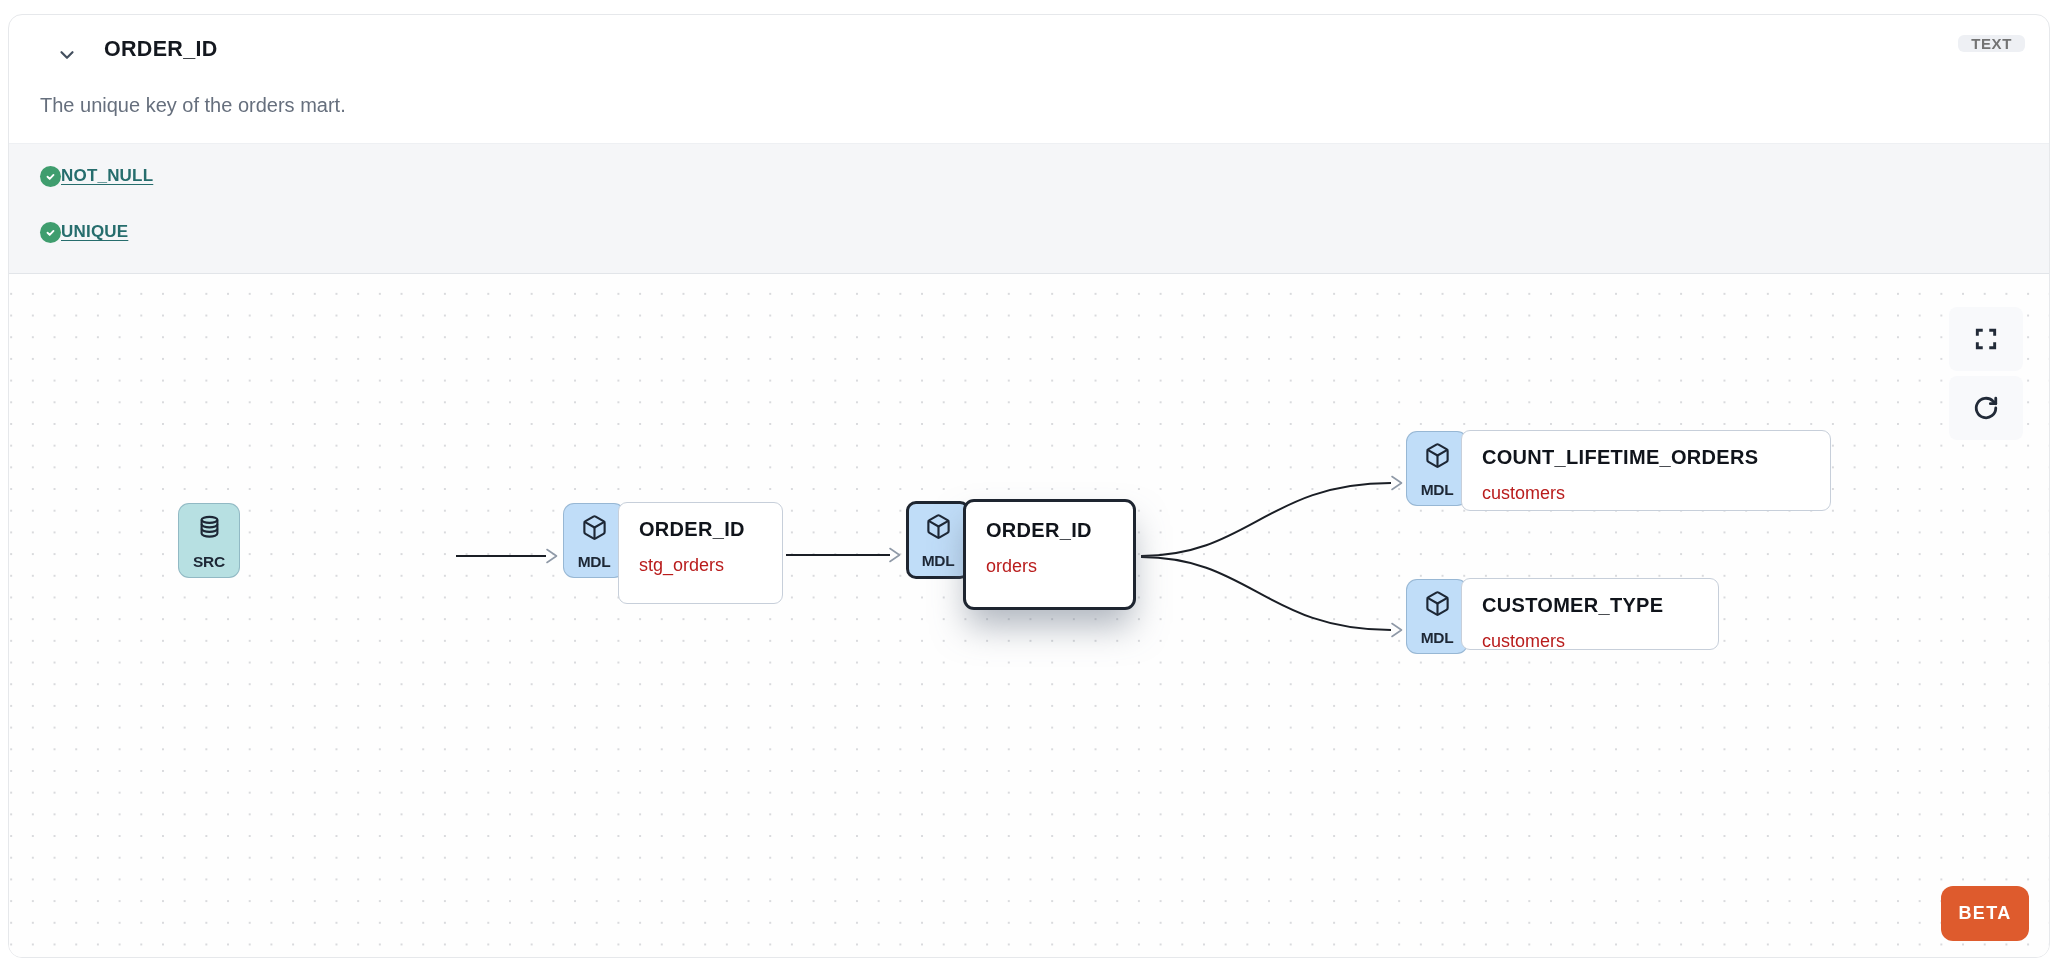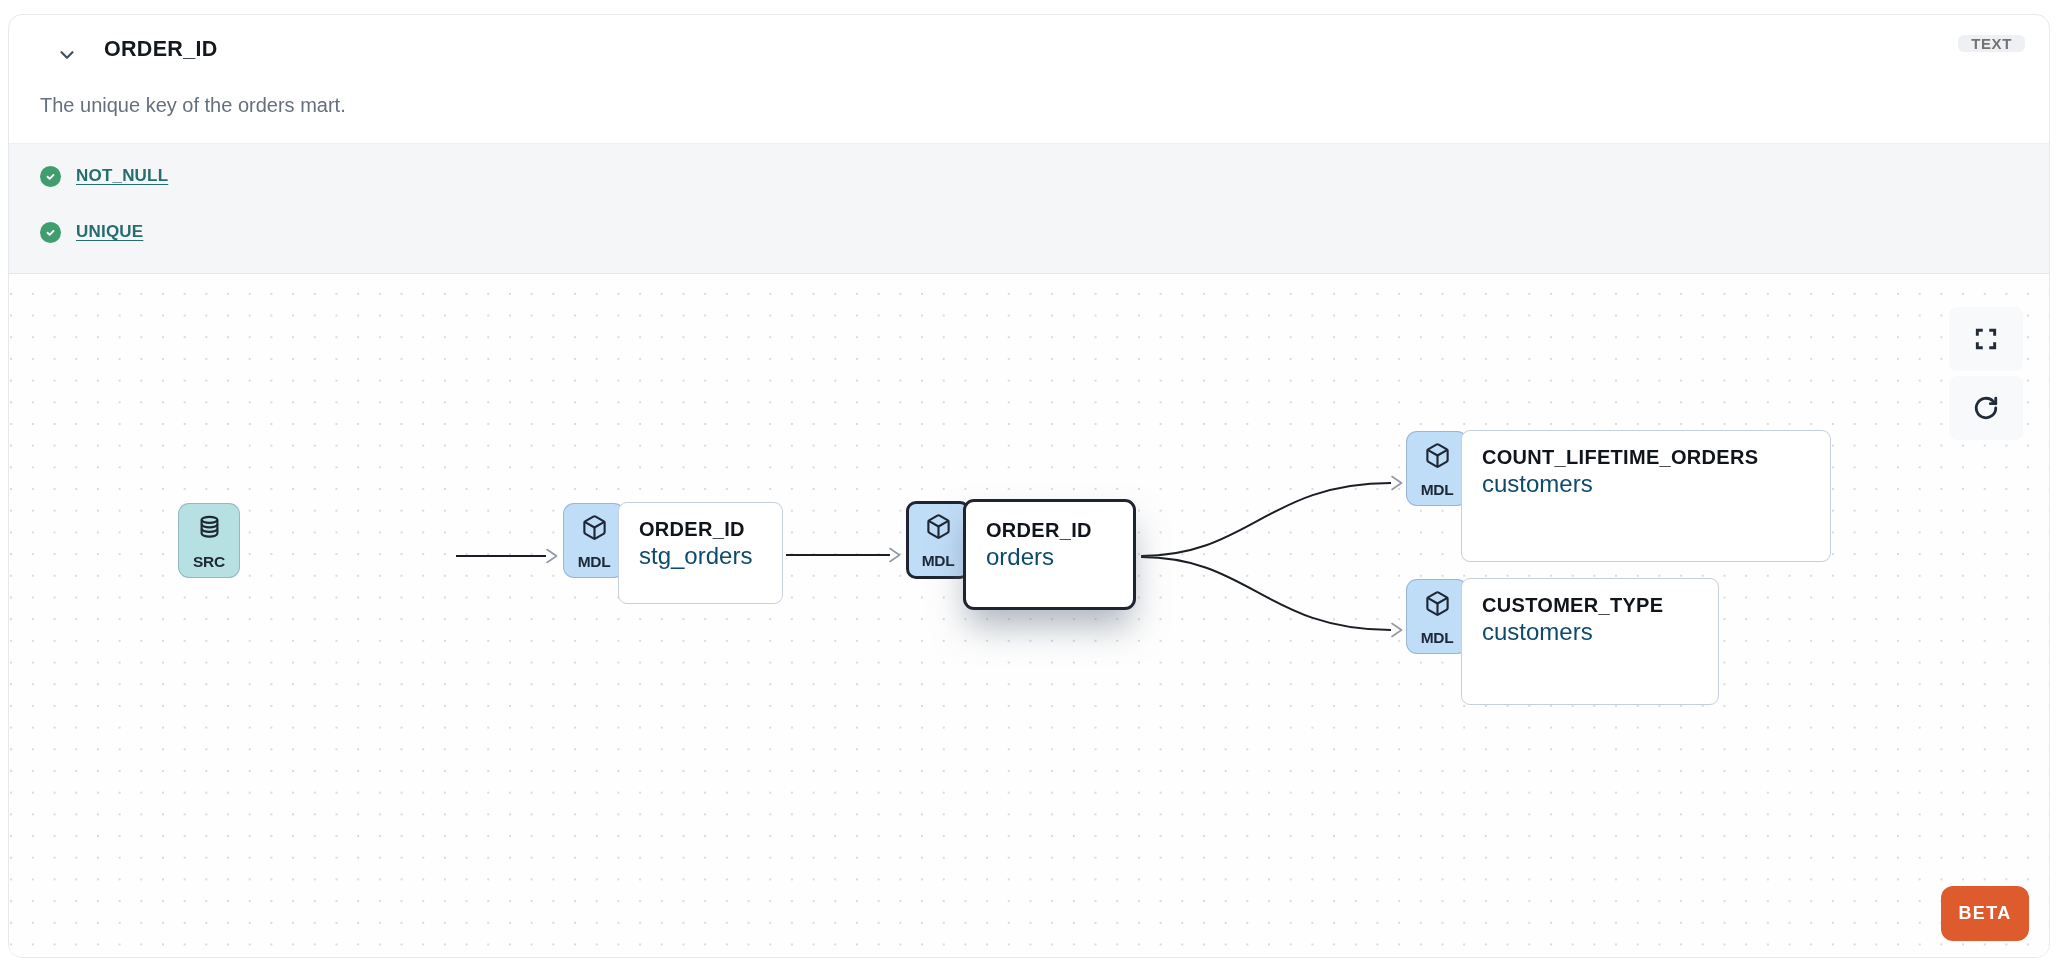--- a/index.html
+++ b/index.html
@@ -29,21 +29,21 @@
     position:absolute; left:31px; top:79px;
     font-size:20px; color:#666f7d;
   }
 
   
   .tests-band {
     position:absolute; left:0; top:128px; width:100%; height:131px;
     background:#f5f6f8; border-top:1px solid #eef0f3; border-bottom:1px solid #e2e5e9;
     padding:21px 0 0 31px;
   }
-  .test-row { display:flex; align-items:center; gap:15px; height:22px; margin-bottom:34px; cursor:pointer; }
+  .test-row { display:flex; align-items:center; height:22px; margin-bottom:34px; cursor:pointer; }
   .check-circle {
     width:21px; height:21px; border-radius:50%; background:var(--check-green);
     display:flex; align-items:center; justify-content:center; flex:0 0 auto;
   }
   .test-link {
     font-size:17px; font-weight:600; color:var(--link-teal);
     text-decoration:underline; text-underline-offset:3px; letter-spacing:.2px;
   }
 
   
@@ -63,21 +63,21 @@
     gap:12px; padding-top:3px;
   }
   .nbadge.src { background:var(--src-teal); }
   .nbadge.mdl { background:var(--mdl-blue); }
   .nkind { font-size:15.5px; font-weight:600; color:#1d2735; letter-spacing:-.3px; }
   .ncard {
     position:relative; margin-left:-7px; background:#ffffff;
     border:1px solid #c7cfda; border-radius:9px; padding:15px 20px 0 20px;
   }
   .ntitle { font-size:20px; font-weight:600; color:#10141b; white-space:nowrap; letter-spacing:.3px; }
-  .nsub   { font-size:24px; color:#0c4a6e; margin-top:1px; white-space:nowrap; }
+  .nsub   { font-size:18px; color:#b91c1c; margin-top:14px; white-space:nowrap; }
 
   .node.selected .nbadge { border:3px solid var(--ink); margin-top:2px; width:64px; height:78px; border-radius:10px; }
   .node.selected .ncard  {
     border:3.5px solid var(--ink); border-radius:11px; padding-top:17px;
     box-shadow:0 20px 34px -4px rgba(100,112,130,.5);
   }
 
   
   .flow-controls { position:absolute; right:26px; top:292px; display:flex; flex-direction:column; gap:5px; }
   .ctrl-btn {
@@ -187,36 +187,36 @@
 
   <div class="node" style="left:1397px;top:415px">
     <div class="nbadge mdl">
       <svg width="27" height="27" viewBox="0 0 24 24" fill="none" stroke="#1d2735" stroke-width="1.9" stroke-linecap="round" stroke-linejoin="round">
         <path d="M21 8a2 2 0 0 0-1-1.73l-7-4a2 2 0 0 0-2 0l-7 4A2 2 0 0 0 3 8v8a2 2 0 0 0 1 1.73l7 4a2 2 0 0 0 2 0l7-4A2 2 0 0 0 21 16Z"></path>
         <path d="m3.3 7 8.7 5 8.7-5"></path>
           <path d="M12 22V12"></path>
       </svg>
       <span class="nkind">MDL</span>
     </div>
-    <div class="ncard" style="width:370px;height:132px">
+    <div class="ncard" style="width:370px;height:81px">
       <div class="ntitle">COUNT_LIFETIME_ORDERS</div>
       <div class="nsub">customers</div>
     </div>
   </div>
 
   <div class="node" style="left:1397px;top:563px">
     <div class="nbadge mdl">
       <svg width="27" height="27" viewBox="0 0 24 24" fill="none" stroke="#1d2735" stroke-width="1.9" stroke-linecap="round" stroke-linejoin="round">
         <path d="M21 8a2 2 0 0 0-1-1.73l-7-4a2 2 0 0 0-2 0l-7 4A2 2 0 0 0 3 8v8a2 2 0 0 0 1 1.73l7 4a2 2 0 0 0 2 0l7-4A2 2 0 0 0 21 16Z"></path>
         <path d="m3.3 7 8.7 5 8.7-5"></path>
           <path d="M12 22V12"></path>
       </svg>
       <span class="nkind">MDL</span>
     </div>
-    <div class="ncard" style="width:258px;height:127px">
+    <div class="ncard" style="width:258px;height:72px">
       <div class="ntitle">CUSTOMER_TYPE</div>
       <div class="nsub">customers</div>
     </div>
   </div>
 
   <div class="flow-controls">
     <button class="ctrl-btn">
       <svg width="26" height="26" viewBox="0 0 24 24" fill="none" stroke="#222b38" stroke-width="2.7" stroke-linecap="butt" stroke-linejoin="miter">
         <path d="M4 9V4h5"></path>
           <path d="M15 4h5v5"></path>

